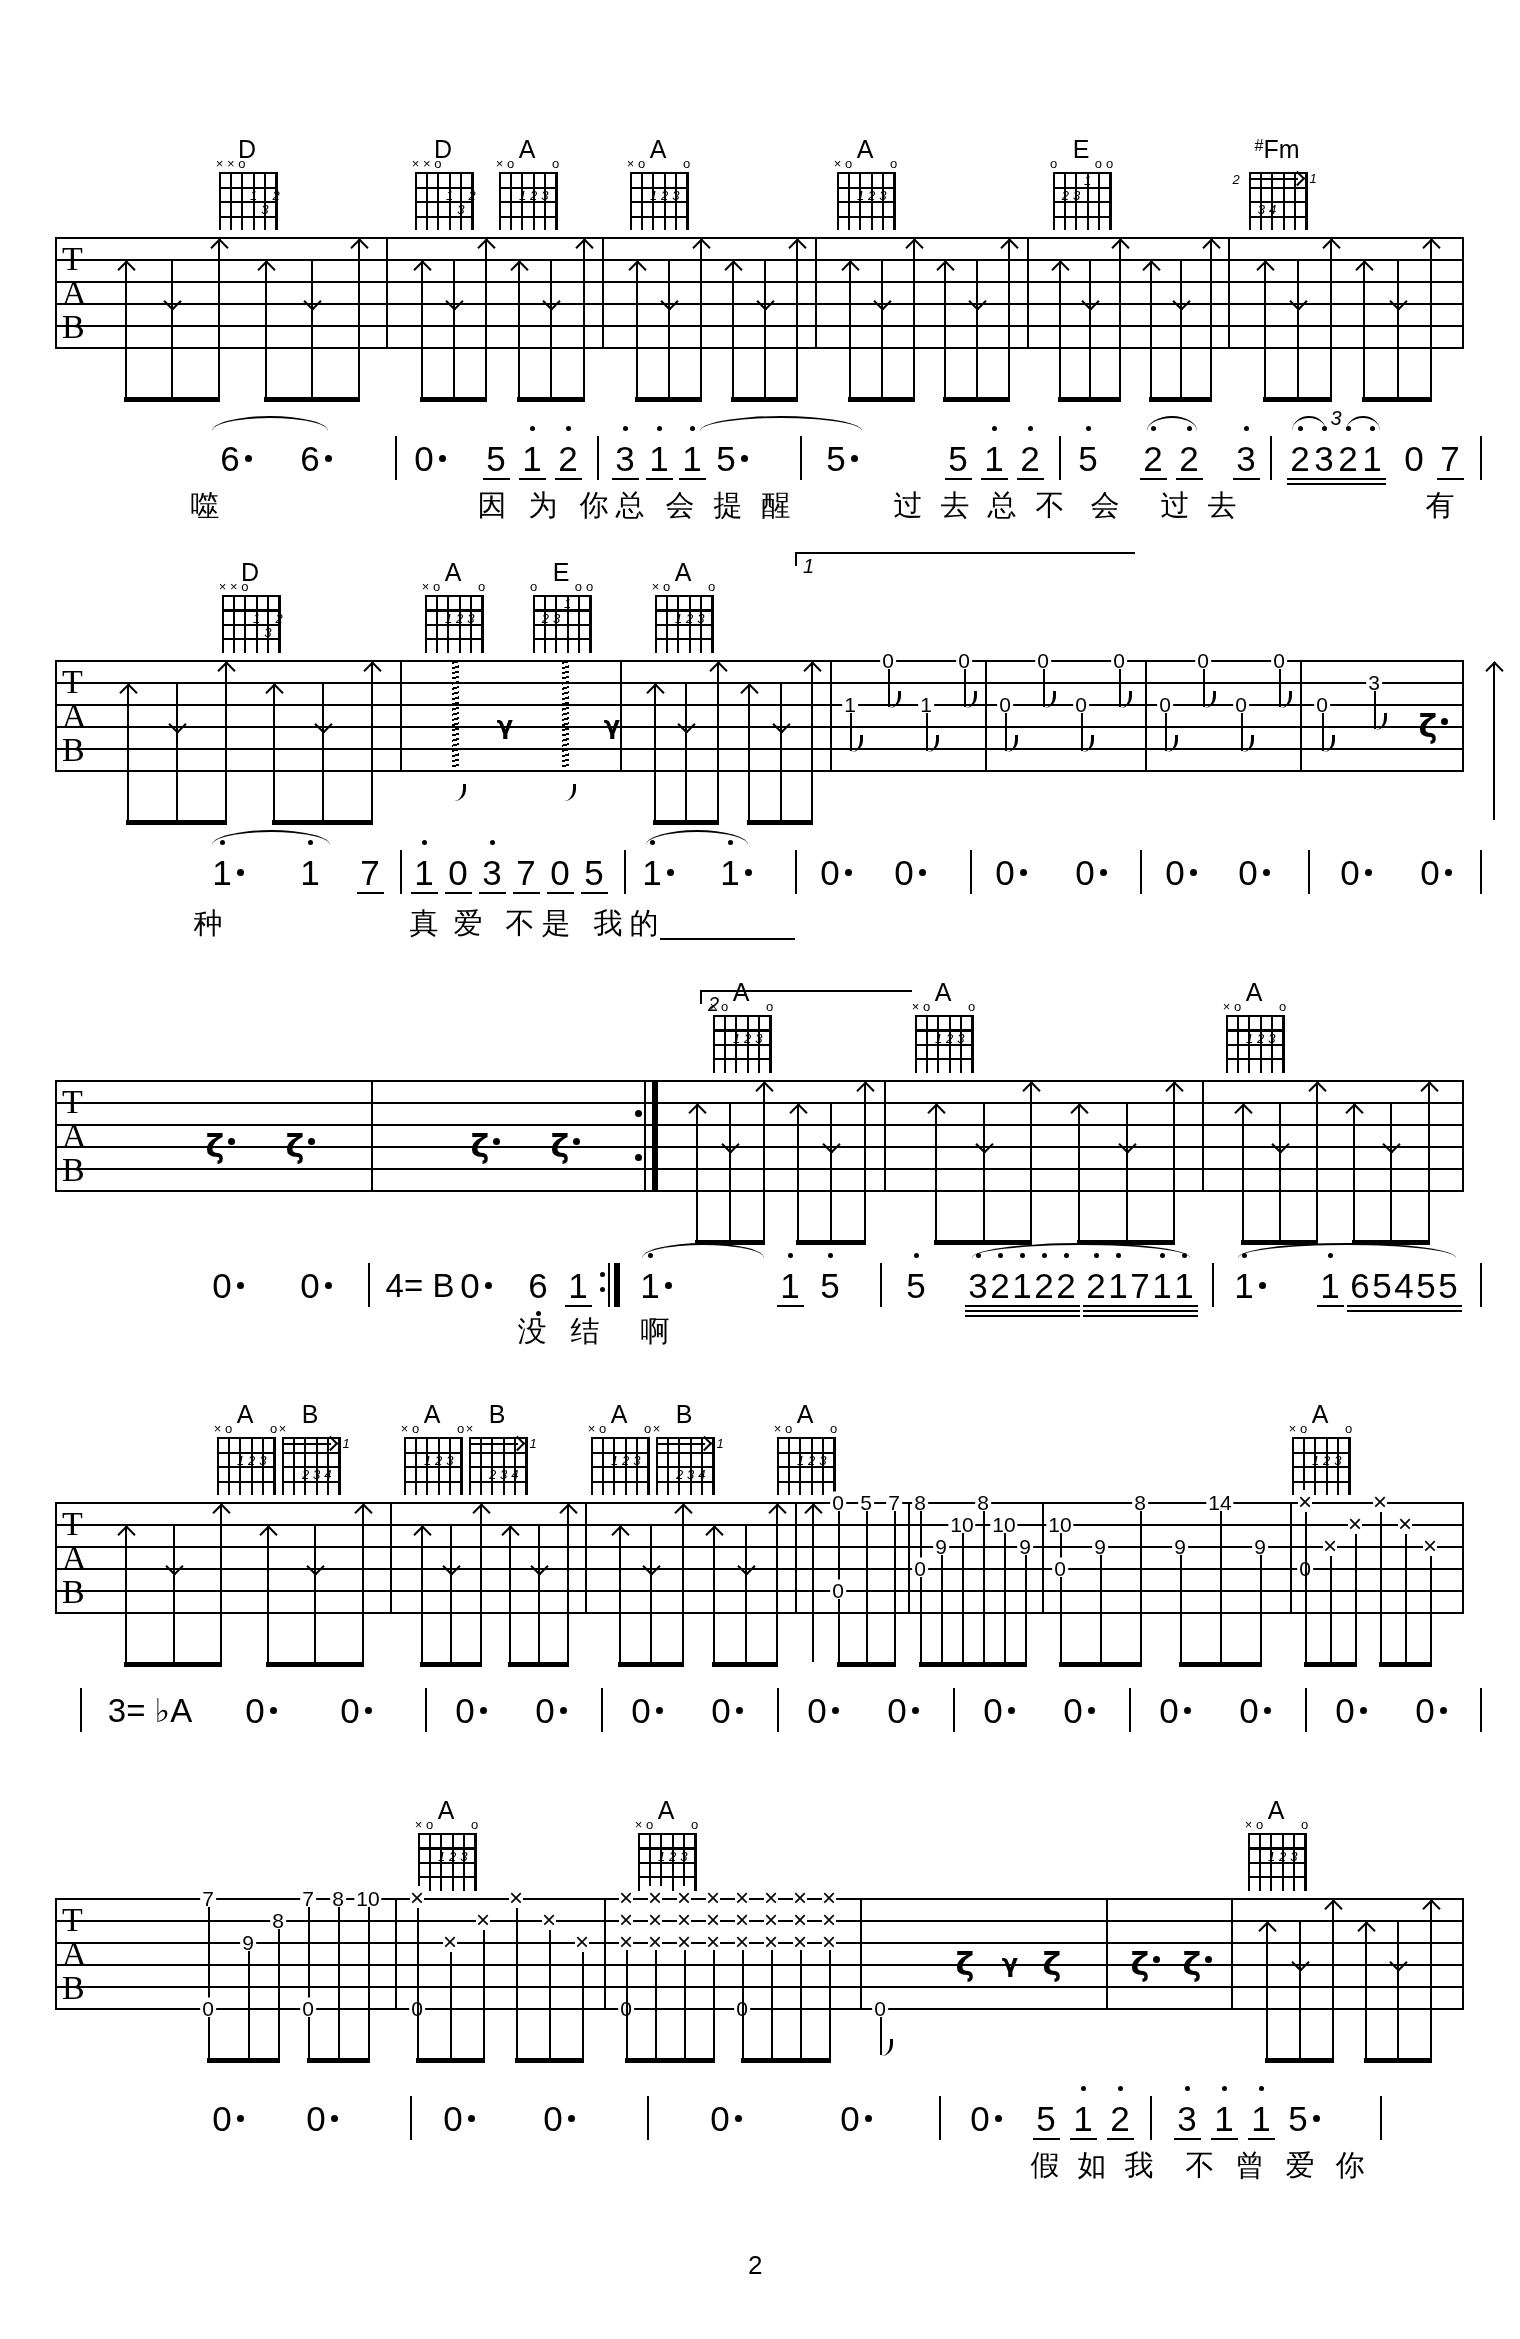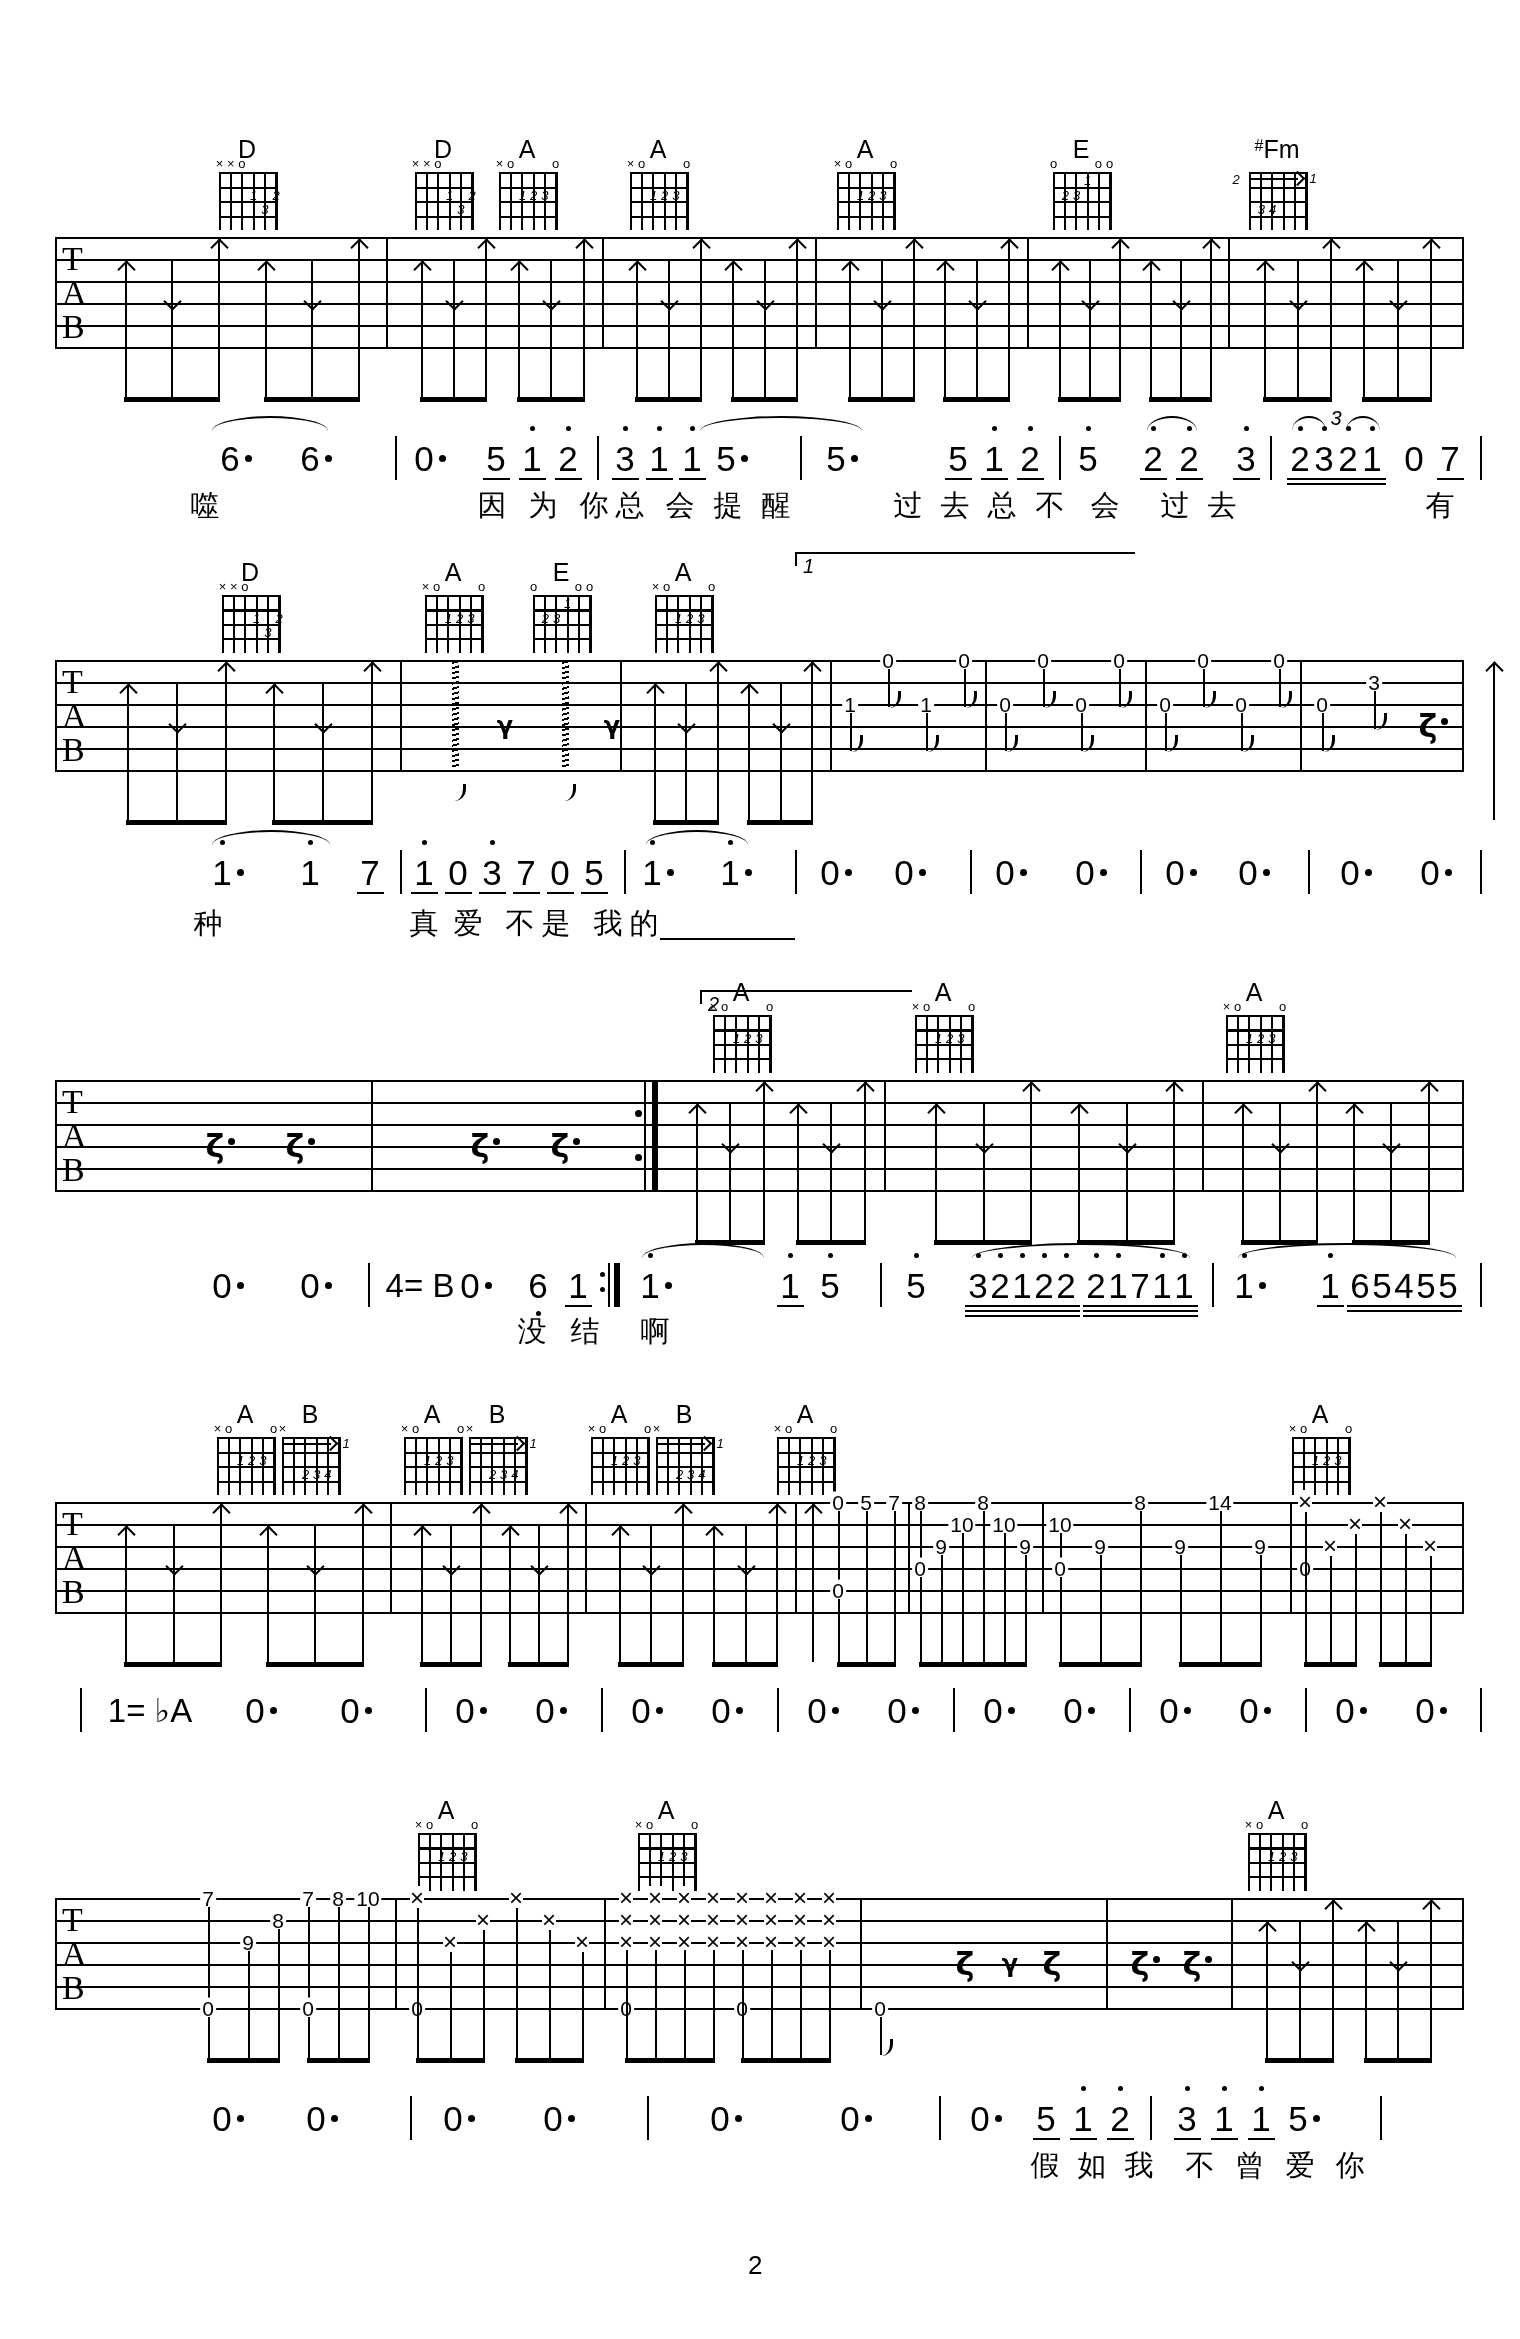--- a/index.html
+++ b/index.html
@@ -987,21 +987,21 @@
     <div class="abs ul" style="left: 1435px; top: 1305px; width: 27px;"></div>
     <div class="abs ul" style="left: 1435px; top: 1310px; width: 27px;"></div>
     <div class="abs vline" style="left: 1480px; top: 1263px; width: 2px; height: 44px;"></div>
     <div class="abs slur" style="left: 642px; top: 1243px; width: 122px;"></div>
     <div class="abs slur" style="left: 972px; top: 1243px; width: 218px;"></div>
     <div class="abs slur" style="left: 1238px; top: 1243px; width: 218px;"></div>
     <div class="abs lyric" style="left: 532px; top: 1331px; transform: translate(-50%, -50%);">没</div>
     <div class="abs lyric" style="left: 585px; top: 1331px; transform: translate(-50%, -50%);">结</div>
     <div class="abs lyric" style="left: 655px; top: 1331px; transform: translate(-50%, -50%);">啊</div>
     <div class="abs vline" style="left: 80px; top: 1688px; width: 2px; height: 44px;"></div>
-    <div class="abs jp-key" style="left: 150px; top: 1710px; transform: translate(-50%, -50%);">1= ♭A</div>
+    <div class="abs jp-key" style="left: 150px; top: 1710px; transform: translate(-50%, -50%);">3= ♭A</div>
     <div class="abs jp-num" style="left: 255px; top: 1710px; transform: translate(-50%, -50%);">0</div>
     <div class="abs adot" style="left: 270px; top: 1707px;"></div>
     <div class="abs jp-num" style="left: 350px; top: 1710px; transform: translate(-50%, -50%);">0</div>
     <div class="abs adot" style="left: 365px; top: 1707px;"></div>
     <div class="abs vline" style="left: 425px; top: 1688px; width: 2px; height: 44px;"></div>
     <div class="abs jp-num" style="left: 465px; top: 1710px; transform: translate(-50%, -50%);">0</div>
     <div class="abs adot" style="left: 480px; top: 1707px;"></div>
     <div class="abs jp-num" style="left: 545px; top: 1710px; transform: translate(-50%, -50%);">0</div>
     <div class="abs adot" style="left: 560px; top: 1707px;"></div>
     <div class="abs vline" style="left: 601px; top: 1688px; width: 2px; height: 44px;"></div>

